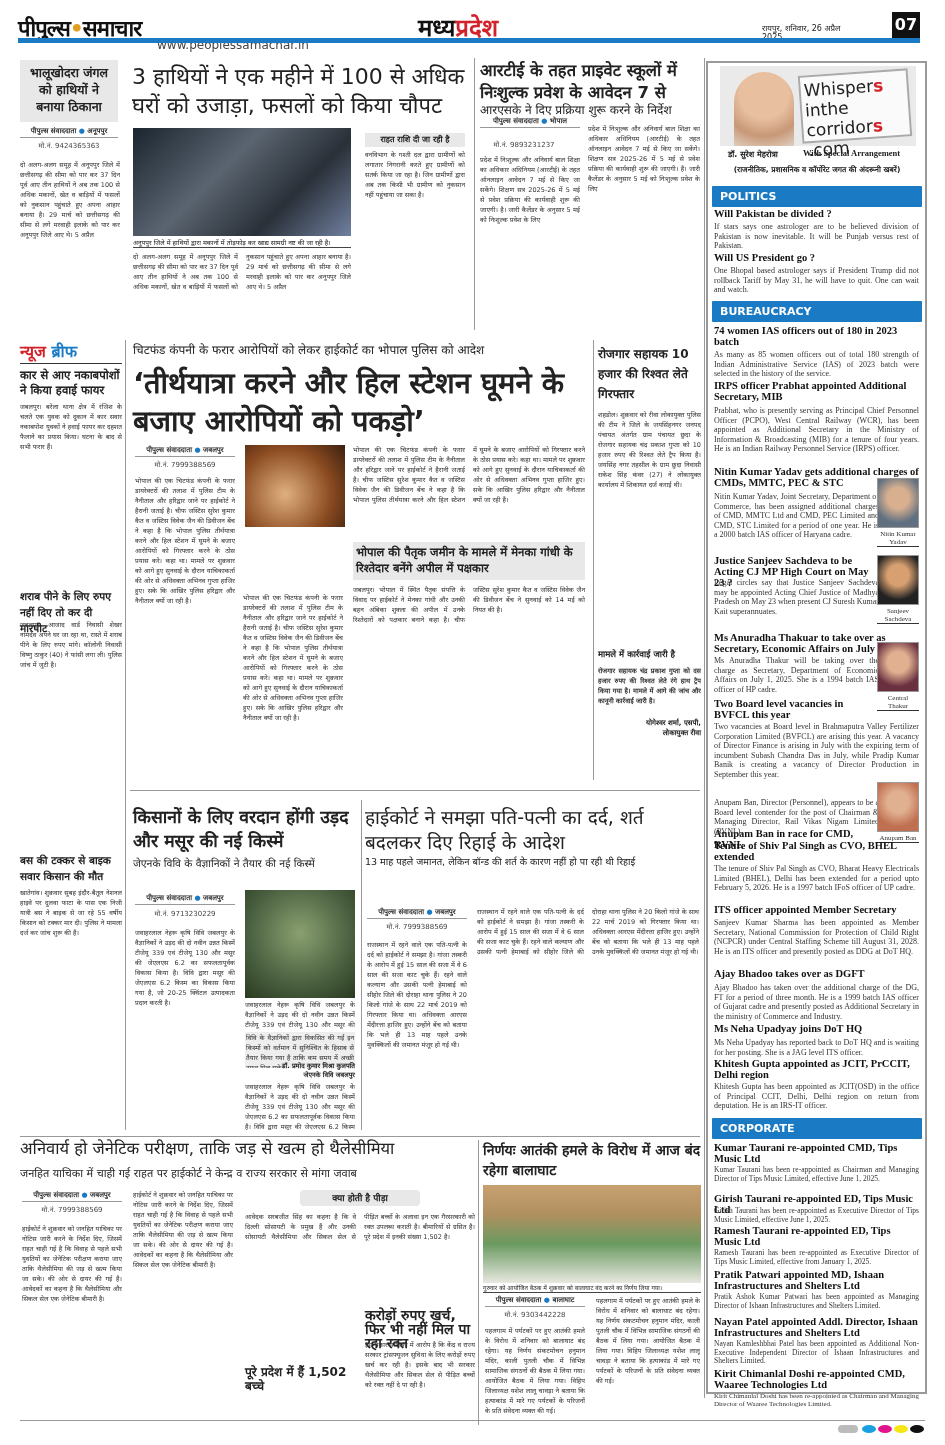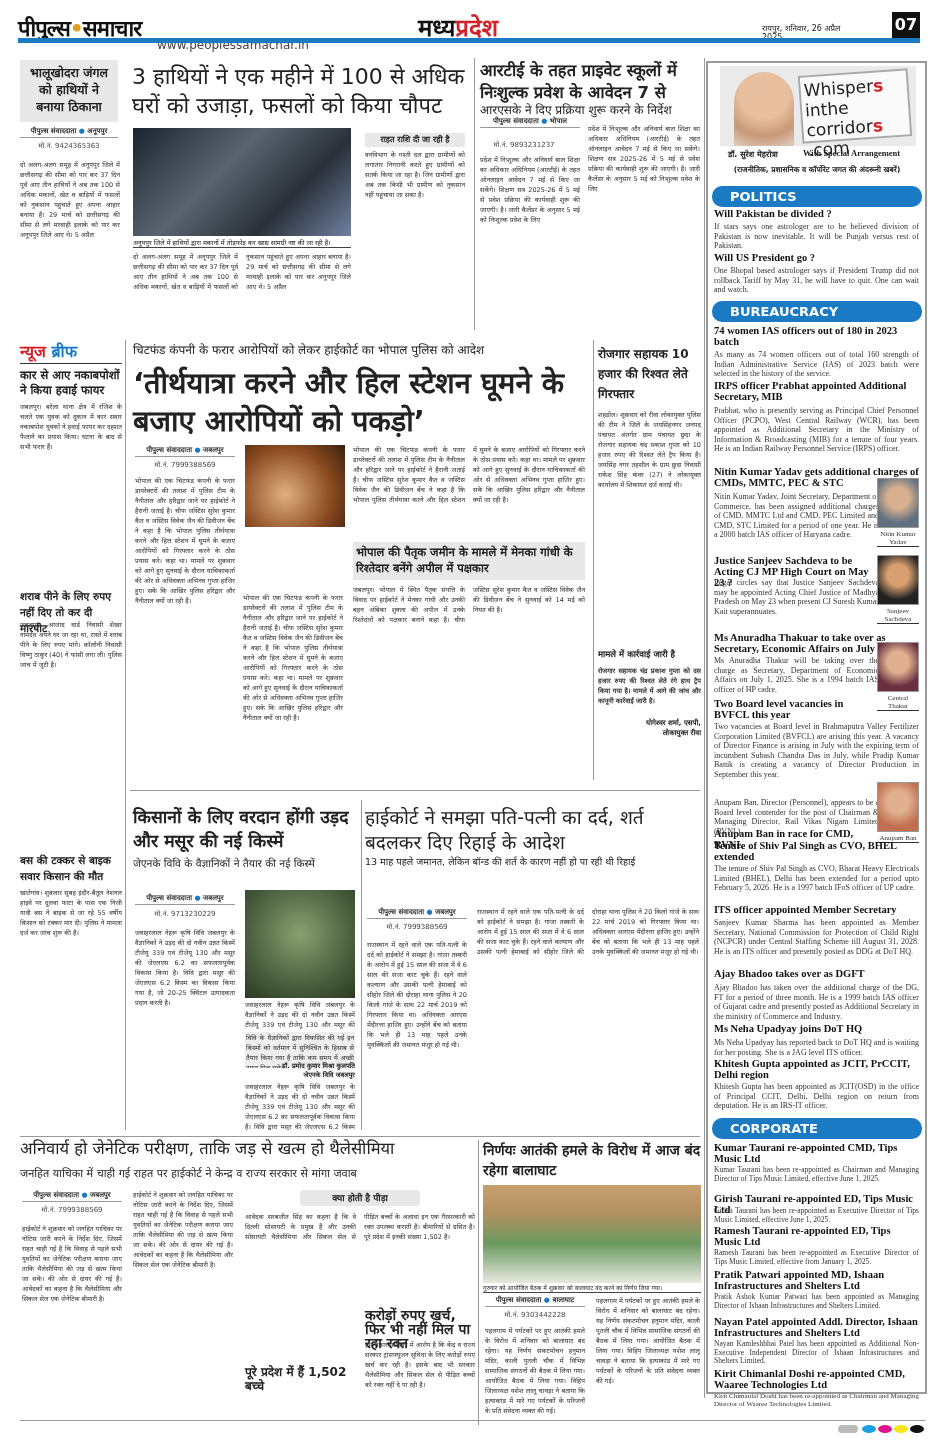--- a/index.html
+++ b/index.html
@@ -22,21 +22,21 @@
 .photo{overflow:hidden}
 .caption{font-size:6.5px;color:#222;border-bottom:1px solid #444}
 .vrule{width:1px;background:#999}
 .hrule{height:1px;background:#999}
 .greybox{background:#e8e8e8}
 
 .wbox{left:706px;top:61px;width:221px;height:1333px;border:2px solid #999;background:#fff}
 .wbanner{left:720px;top:66px;width:196px;height:80px;background:#eaeaea;overflow:hidden}
 .wtitle{left:800px;top:72px;width:110px;height:68px;border:2px solid #aaa;background:#fafafa;transform:rotate(-4deg);font-size:17px;line-height:20px;color:#222;padding:3px}
 .wtitle .s{color:#d3222a;font-weight:bold}
-.catbar{left:712px;width:210px;height:21px;background:#1a7bc4;border-radius:10px;color:#fff;font-size:13px;font-weight:bold;padding-left:18px;line-height:21px}
+.catbar{left:712px;width:210px;height:21px;background:#1a7bc4;border-radius:1px;color:#fff;font-size:11px;font-weight:bold;padding-left:8px;line-height:21px}
 .wh{left:714px;width:205px;font-family:"Liberation Serif",serif;font-size:10.5px;font-weight:bold;color:#111;line-height:11px}
 .wb{left:714px;width:205px;font-family:"Liberation Serif",serif;font-size:8px;color:#333;line-height:9.5px;text-align:justify}
 .wimg{border:1px solid #999;background:#c8b8a8}
 .wcap{font-family:"Liberation Serif",serif;font-size:7px;color:#333;text-align:center;line-height:8px;border-bottom:1px solid #333}
 .dots{top:1425px;height:8px}
 </style>
 </head>
 <body>
 
 <div class="abs masthead">
@@ -163,21 +163,21 @@
 <div class="abs" style="left:712px;top:164px;width:210px;font-size:7.5px;font-weight:bold;text-align:center">(राजनीतिक, प्रशासनिक व कॉर्पोरेट जगत की अंदरूनी खबरें)</div>
 
 <div class="abs catbar" style="top:186px">POLITICS</div>
 <div class="abs wh" style="top:208px">Will Pakistan be divided ?</div>
 <div class="abs wb" style="top:222px">If stars says one astrologer are to be believed division of Pakistan is now inevitable. It will be Punjab versus rest of Pakistan.</div>
 <div class="abs wh" style="top:252px">Will US President go ?</div>
 <div class="abs wb" style="top:266px">One Bhopal based astrologer says if President Trump did not rollback Tariff by May 31, he will have to quit. One can wait and watch.</div>
 
 <div class="abs catbar" style="top:301px">BUREAUCRACY</div>
 <div class="abs wh" style="top:325px">74 women IAS officers out of 180 in 2023 batch</div>
-<div class="abs wb" style="top:350px">As many as 74 women officers out of total 160 strength of Indian Administrative Service (IAS) of 2023 batch were selected in the history of the service.</div>
+<div class="abs wb" style="top:350px">As many as 85 women officers out of total 180 strength of Indian Administrative Service (IAS) of 2023 batch were selected in the history of the service.</div>
 <div class="abs wh" style="top:380px">IRPS officer Prabhat appointed Additional Secretary, MIB</div>
 <div class="abs wb" style="top:406px">Prabhat, who is presently serving as Principal Chief Personnel Officer (PCPO), West Central Railway (WCR), has been appointed as Additional Secretary in the Ministry of Information &amp; Broadcasting (MIB) for a tenure of four years. He is an Indian Railway Personnel Service (IRPS) officer.</div>
 <div class="abs wh" style="top:466px">Nitin Kumar Yadav gets additional charges of CMDs, MMTC, PEC &amp; STC</div>
 <div class="abs wb" style="top:492px;width:165px">Nitin Kumar Yadav, Joint Secretary, Department of Commerce, has been assigned additional charges of CMD, MMTC Ltd and CMD, PEC Limited and CMD, STC Limited for a period of one year. He is a 2000 batch IAS officer of Haryana cadre.</div>
 <div class="abs wimg" style="left:877px;top:478px;width:42px;height:50px;background:radial-gradient(circle at 50% 40%,#d8b090 30%,#607080 70%)"></div>
 <div class="abs wcap" style="left:877px;top:530px;width:42px">Nitin Kumar Yadav</div>
 <div class="abs wh" style="top:555px;width:165px">Justice Sanjeev Sachdeva to be Acting CJ MP High Court on May 23 ?</div>
 <div class="abs wb" style="top:578px;width:165px">Legal circles say that Justice Sanjeev Sachdeva may be appointed Acting Chief Justice of Madhya Pradesh on May 23 when present CJ Suresh Kumar Kait superannuates.</div>
 <div class="abs wimg" style="left:877px;top:555px;width:42px;height:50px;background:radial-gradient(circle at 50% 40%,#d8a070 30%,#222 70%)"></div>
 <div class="abs wcap" style="left:877px;top:607px;width:42px">Sanjeev Sachdeva</div>

